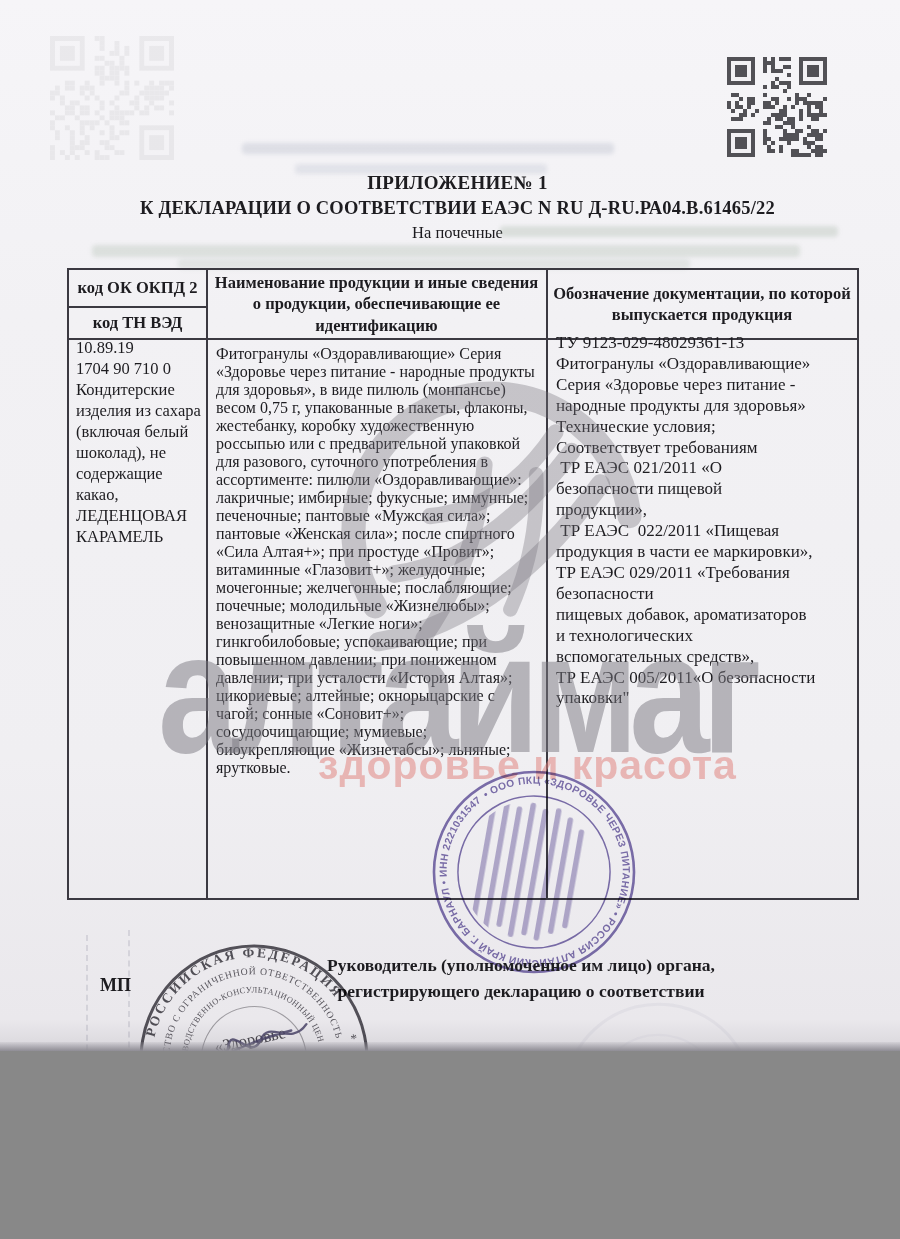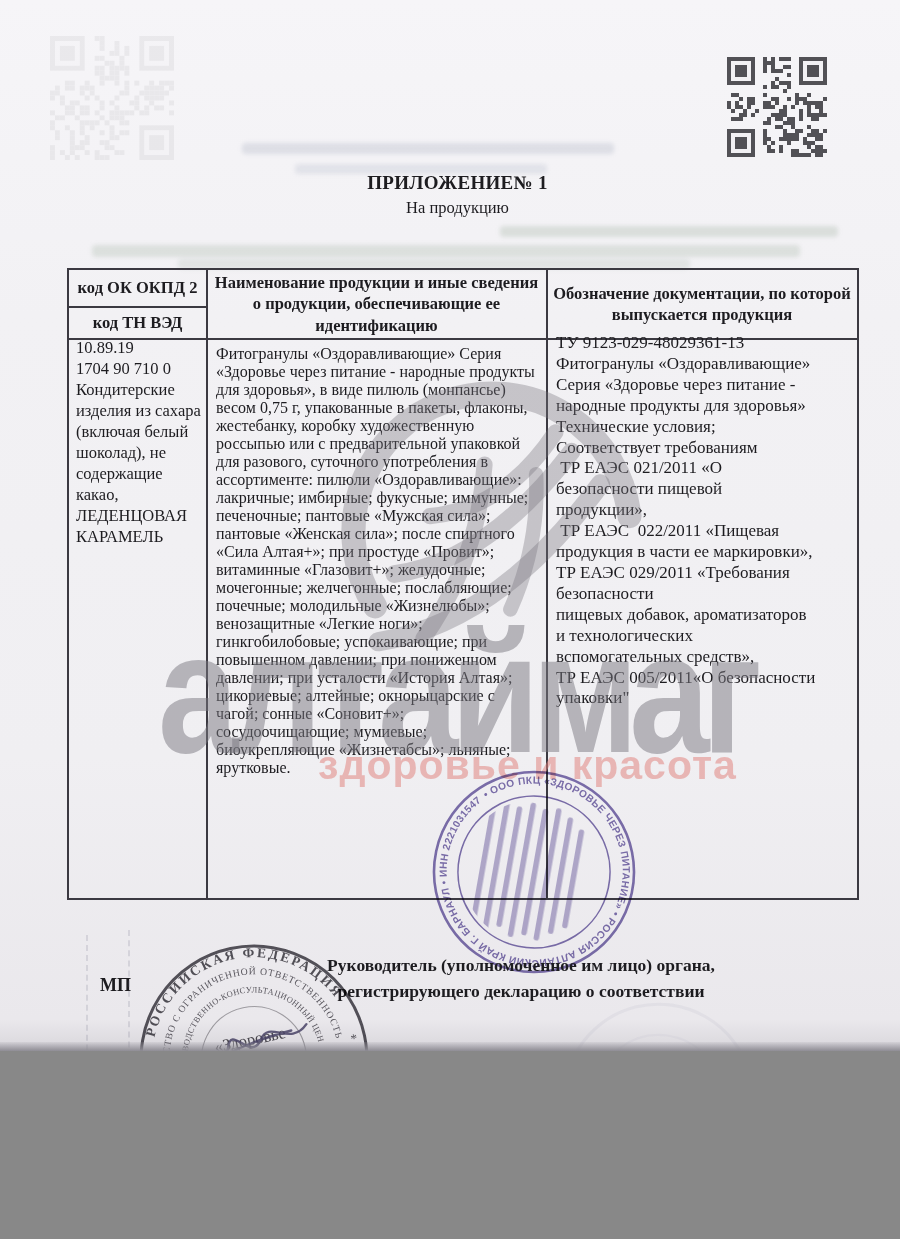--- a/index.html
+++ b/index.html
@@ -395,21 +395,22 @@
       <rect x="80" y="96" width="4" height="4" fill="#2f2e33"></rect>
       <rect x="88" y="96" width="4" height="4" fill="#2f2e33"></rect>
       <rect x="92" y="96" width="4" height="4" fill="#2f2e33"></rect>
     </svg>
 
   <div class="ghost-bar" style="left:242px;top:143px;width:372px;height:11px;background:rgba(130,142,165,.20);"></div>
   <div class="ghost-bar" style="left:295px;top:164px;width:252px;height:10px;background:rgba(130,142,165,.16);"></div>
 
   <div class="title-block">
     <div class="title-1">ПРИЛОЖЕНИЕ№ 1</div>
-    <div class="title-3">На продукцию</div>
+    <div class="title-2">К ДЕКЛАРАЦИИ О СООТВЕТСТВИИ ЕАЭС N RU Д-RU.РА04.В.61465/22</div>
+    <div class="title-3">На почечные</div>
   </div>
 
   <div class="ghost-bar" style="left:500px;top:226px;width:338px;height:11px;background:rgba(145,168,148,.26);"></div>
   <div class="ghost-bar" style="left:92px;top:245px;width:708px;height:12px;background:rgba(145,168,148,.24);"></div>
   <div class="ghost-bar" style="left:178px;top:259px;width:512px;height:10px;background:rgba(145,168,148,.18);"></div>
 
   <div class="doc-table">
     <div class="vline" style="left:137px;"></div>
     <div class="vline" style="left:477px;"></div>
     <div class="hline" style="left:0;width:788px;top:68px;"></div>

